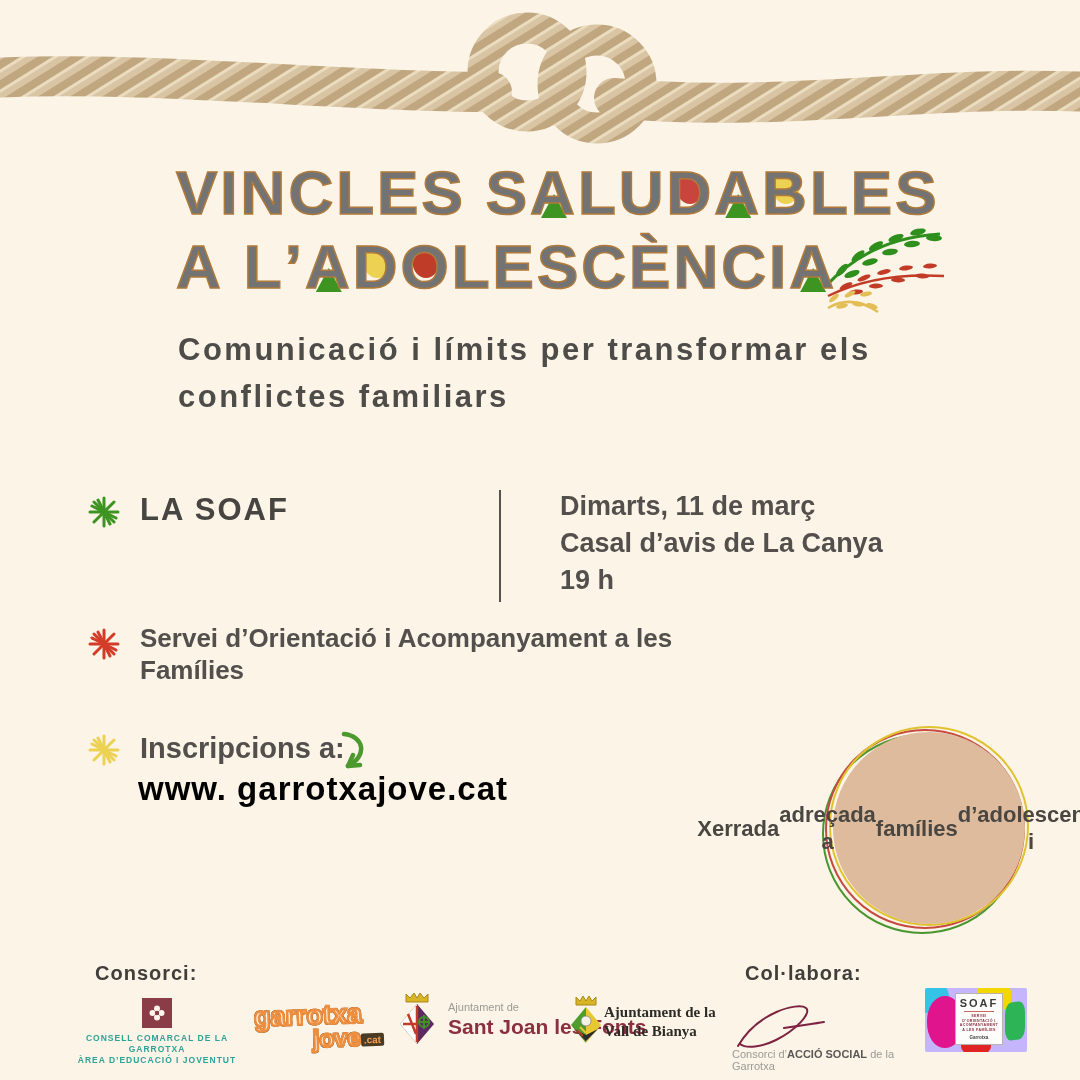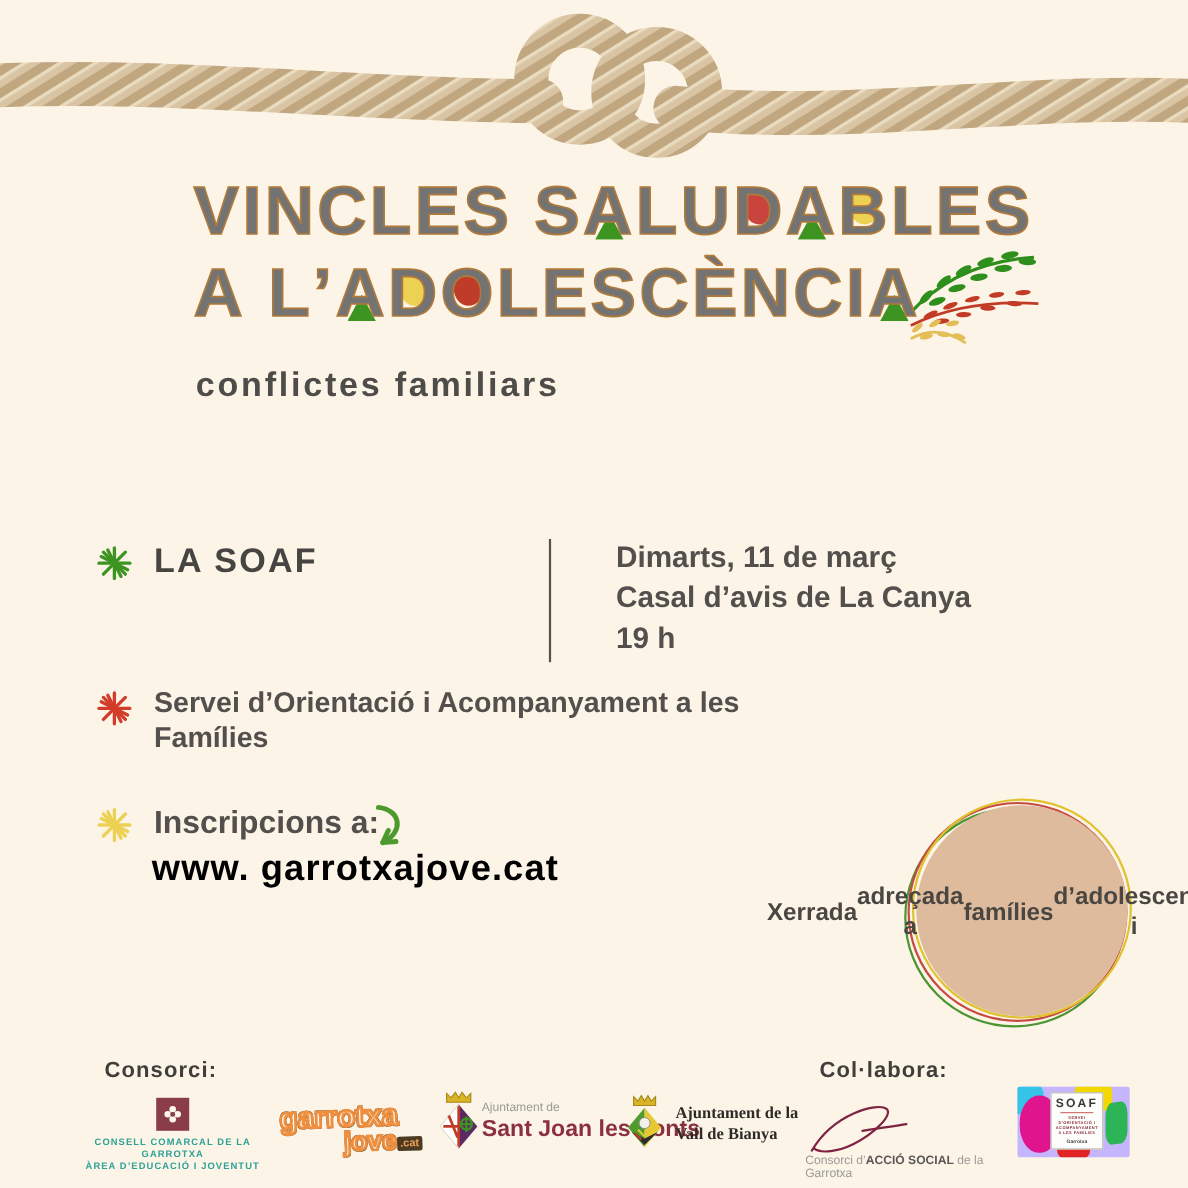--- a/index.html
+++ b/index.html
@@ -66,25 +66,25 @@
   
   .logo-gjove{left:254px;top:1000px;width:130px;}
   .gj-word{font-weight:700;color:#fdf6ec;-webkit-text-stroke:2.5px #ee8f40;
            text-shadow:1px 1px 0 #4d3a23,-1px 1px 0 #4d3a23,1px -1px 0 #4d3a23,-1px -1px 0 #4d3a23;}
   .gj-1{font-size:27px;transform:rotate(-2deg);display:block;}
   .gj-2row{display:block;text-align:right;margin-top:-6px;transform:rotate(-2deg);}
   .gj-2{font-size:24px;}
   .gj-cat{font-size:10px;background:#4d3a23;color:#f0a055;-webkit-text-stroke:0;
           text-shadow:none;padding:1px 3px;border-radius:2px;font-weight:700;vertical-align:2px;}
   
-  .logo-sjf{left:396px;top:990px;display:flex;align-items:center;gap:0;}
+  .logo-sjf{left:396px;top:990px;display:flex;align-items:center;gap:10px;}
   .sjf-text .small{font-size:11px;color:#9a9a96;}
   .sjf-text .name{font-size:21px;font-weight:700;color:#8c2f3f;margin-top:2px;}
   
-  .logo-vdb{left:568px;top:994px;display:flex;align-items:center;gap:10px;}
+  .logo-vdb{left:568px;top:994px;display:flex;align-items:center;}
   .vdb-text{font-family:"Liberation Serif", serif;font-size:15px;font-weight:700;
             color:#2d2b28;line-height:19px;}
   
   .logo-acs{left:732px;top:1000px;width:200px;}
   .acs-text{font-size:11px;color:#9a9a96;margin-top:-8px;}
   .acs-text b{color:#5a5856;}
   
   .logo-soaf{left:925px;top:988px;width:102px;height:64px;position:absolute;overflow:hidden;
              border-radius:2px;background:#c4b5fd;}
   .soaf-blob{position:absolute;}
@@ -152,20 +152,21 @@
       <ellipse cx="16" cy="74" rx="6" ry="2.4" transform="rotate(-40 16 74)"></ellipse>
       <ellipse cx="24" cy="82" rx="6" ry="2.4" transform="rotate(-12 24 82)"></ellipse>
       <ellipse cx="32" cy="70" rx="6" ry="2.4" transform="rotate(-28 32 70)"></ellipse>
       <ellipse cx="40" cy="80" rx="6" ry="2.4" transform="rotate(6 40 80)"></ellipse>
       <ellipse cx="48" cy="70" rx="6" ry="2.4" transform="rotate(-10 48 70)"></ellipse>
       <ellipse cx="54" cy="82" rx="6" ry="2.4" transform="rotate(18 54 82)"></ellipse>
     </g>
   </svg>
 
   <div class="subtitle">
+    <div>Comunicació i límits per transformar els</div>
     <div>conflictes familiars</div>
   </div>
 
   <svg class="bullet" style="left: 88px; top: 496px; color: rgb(62, 148, 32);" viewBox="0 0 32 32">
     <g stroke="currentColor" stroke-width="3" stroke-linecap="round">
       <line x1="16" y1="2" x2="16" y2="30"></line>
         <line x1="2" y1="16" x2="30" y2="16"></line>
       <line x1="6" y1="6" x2="26" y2="26"></line>
         <line x1="26" y1="6" x2="6" y2="26"></line>
       <line x1="4" y1="10" x2="28" y2="22"></line>

